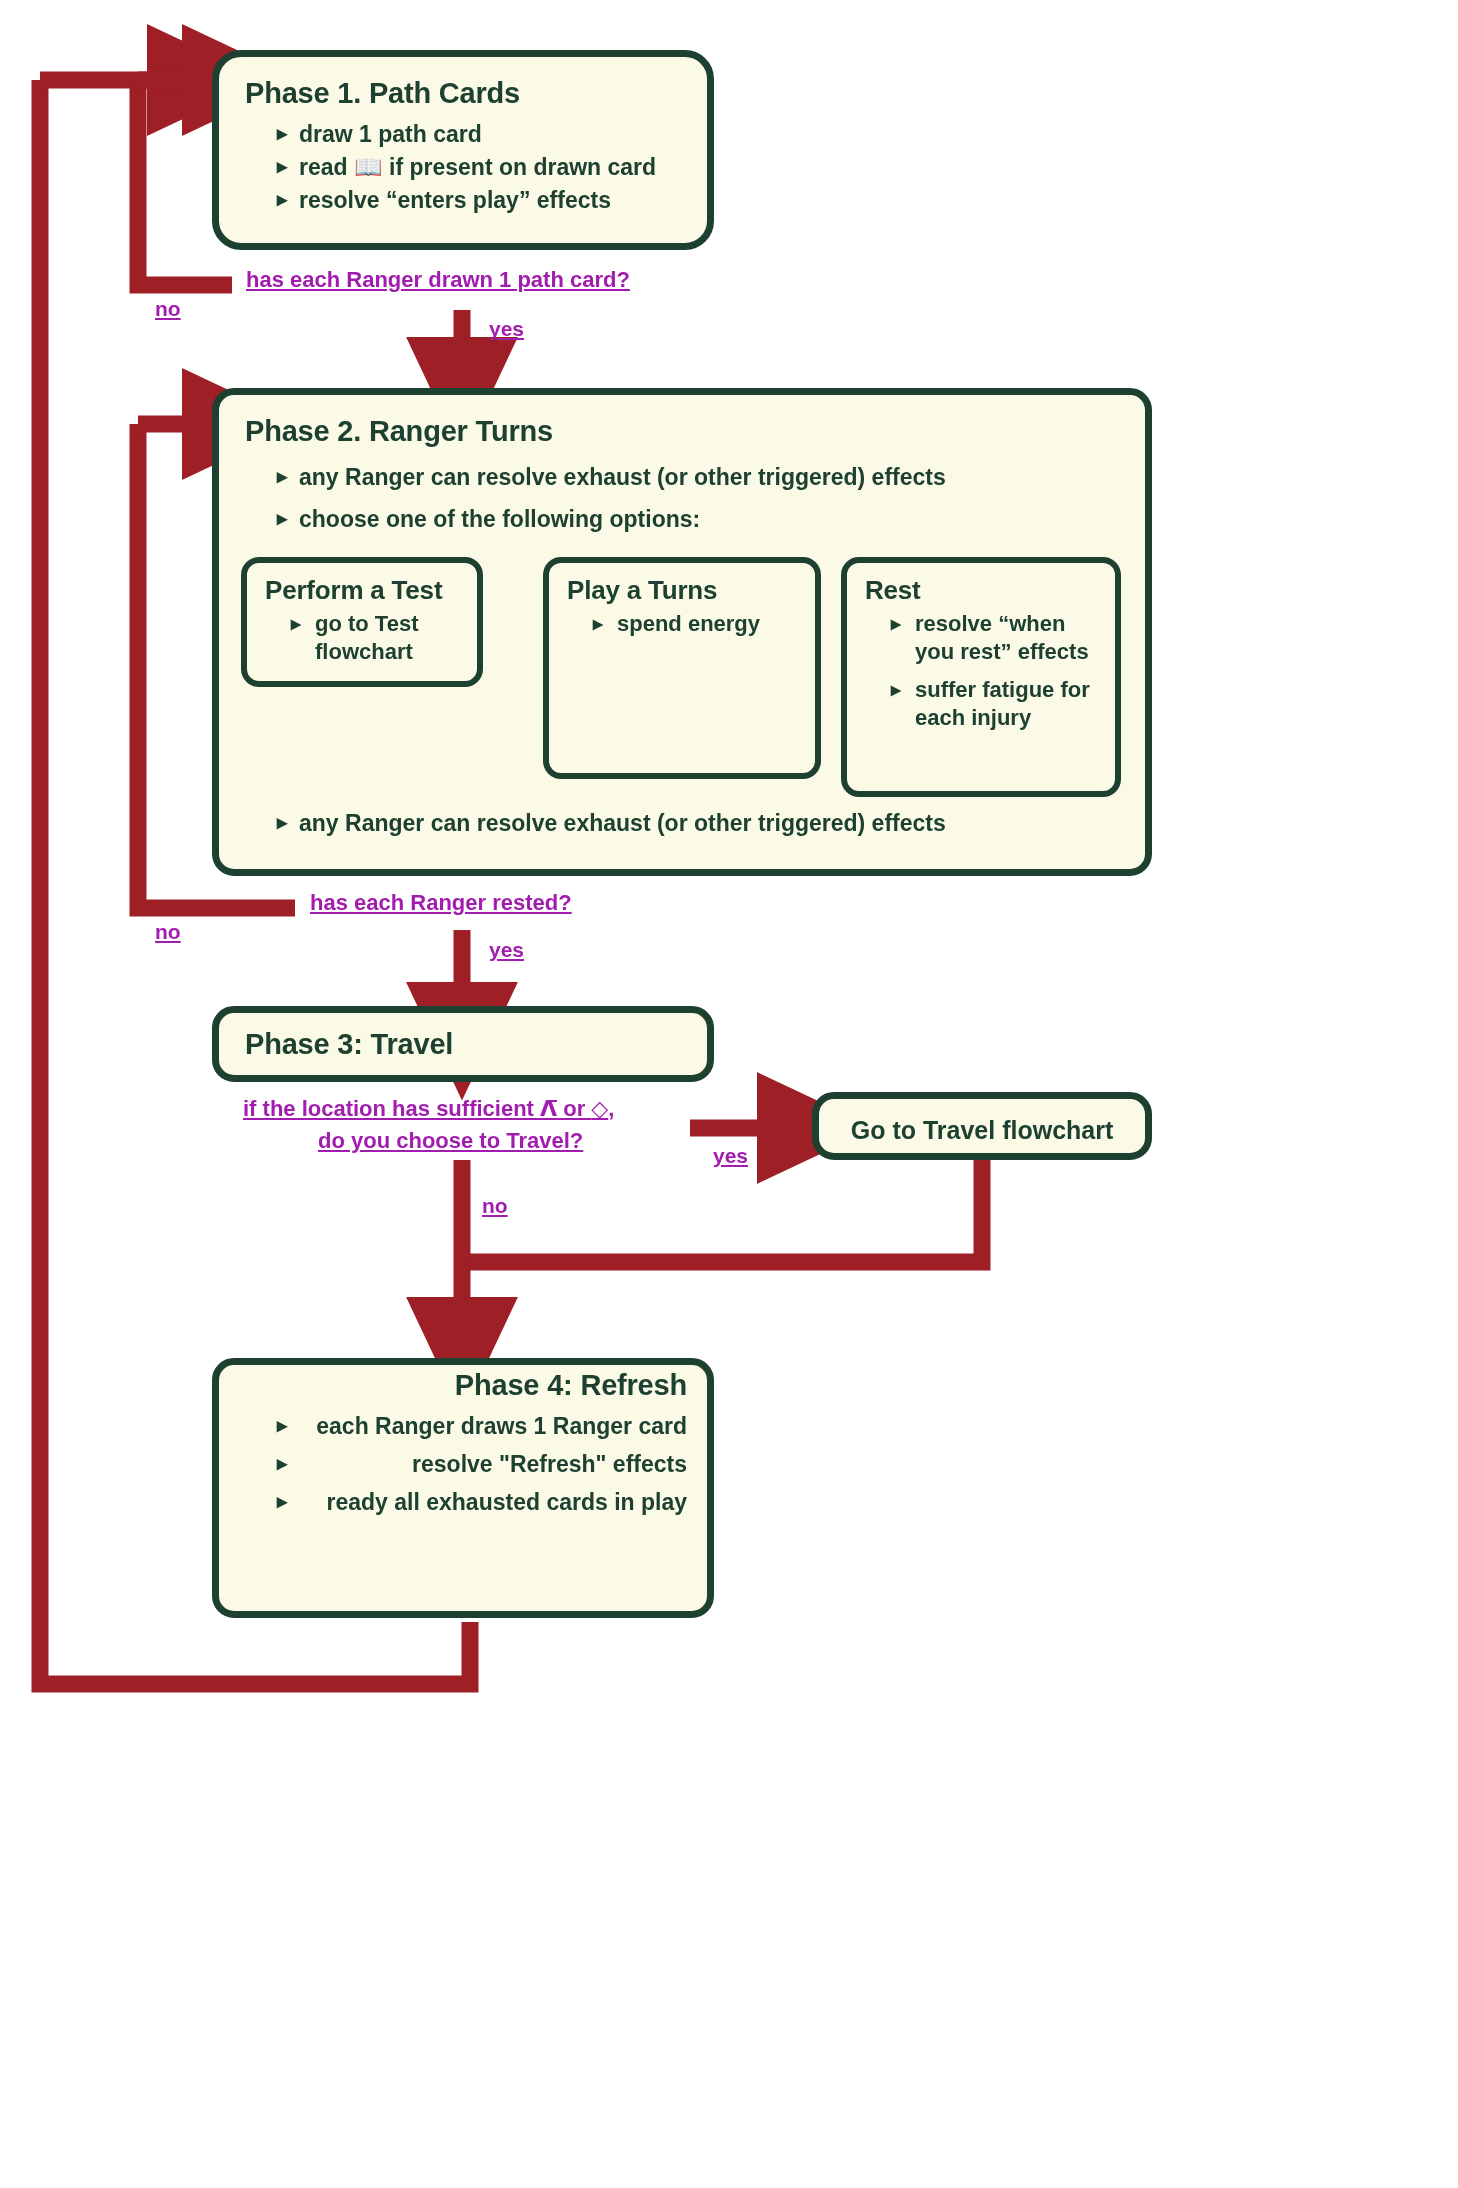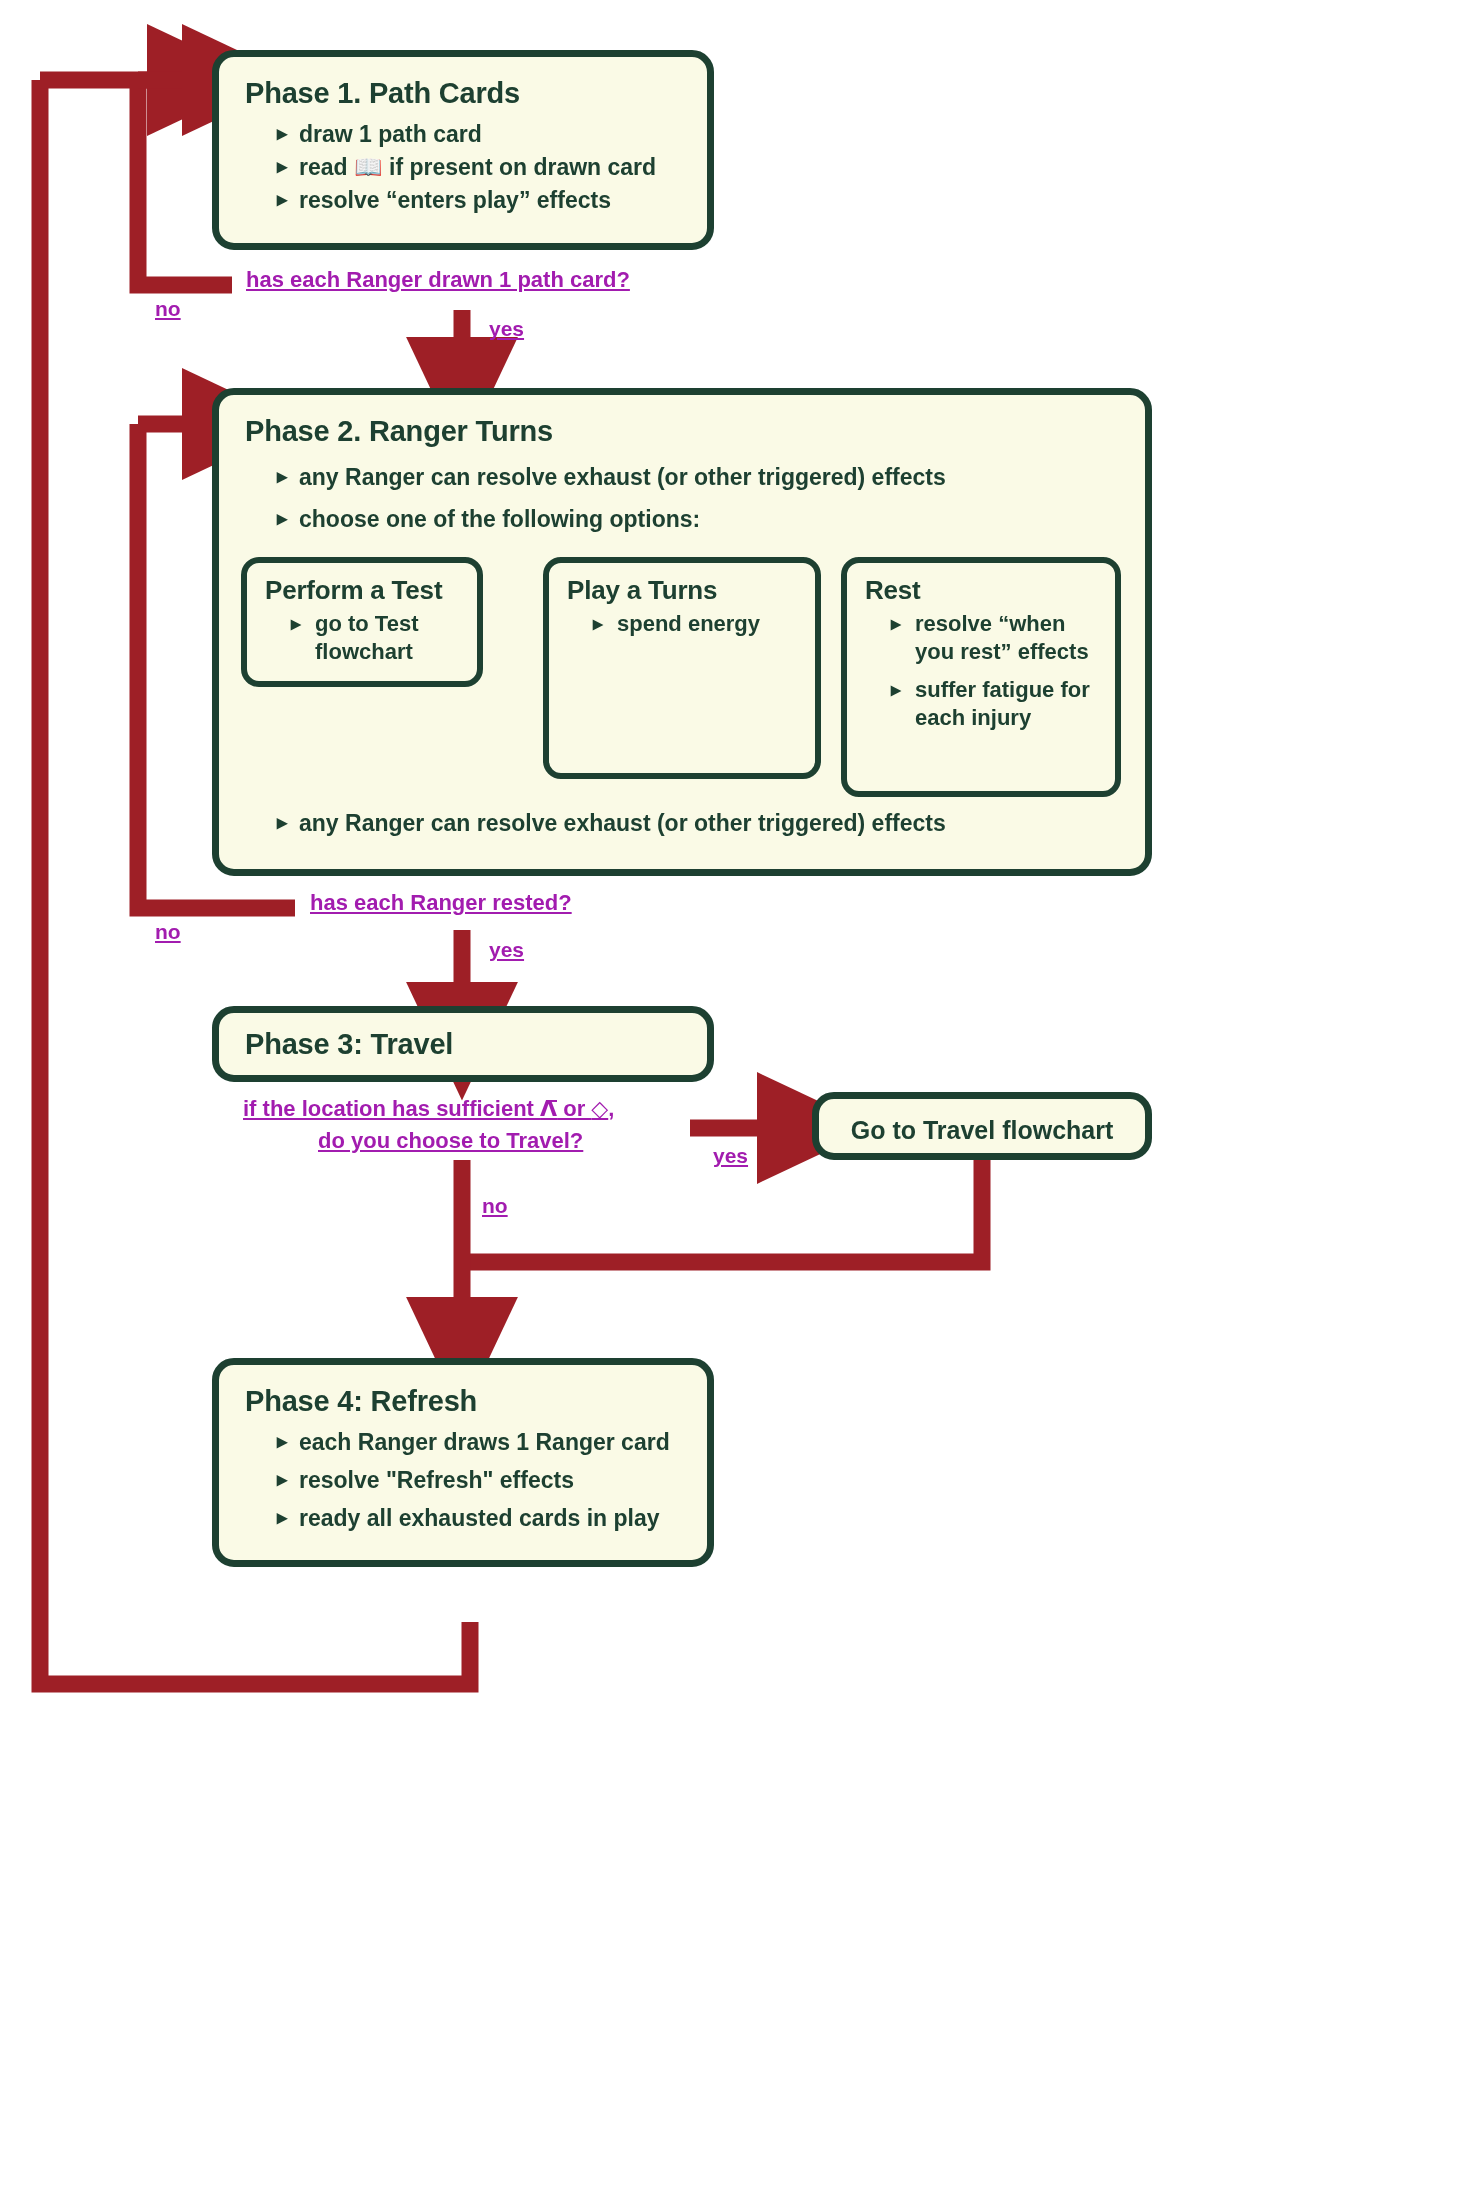--- a/index.html
+++ b/index.html
@@ -116,21 +116,21 @@
       <path d="M 462 930 L 462 985" marker-end="url(#arrowD)"></path>
 
       <path d="M 690 1128 L 760 1128" marker-end="url(#arrowR)"></path>
 
       <path d="M 982 1160 L 982 1262 L 462 1262"></path>
 
       <path d="M 462 1160 L 462 1300" marker-end="url(#arrowD)"></path>
     </g>
   </svg>
 
-  <div class="box" style="left:212px; top:50px; width:502px; height:200px; padding:16px 20px 14px 22px;">
+  <div class="box" style="left:212px; top:50px; width:502px; height:200px; padding:16px 20px 14px 22px;border-radius:29px;">
     <div class="box-title" style="font-size:29px; margin:4px 0 8px 4px;">Phase 1. Path Cards</div>
     <ul class="bullets" style="font-size:23px; line-height:33px; margin-left:32px;">
       <li>
         <span>draw 1 path card</span>
       </li>
       <li>
         <span>read </span><span class="bookglyph">📖</span><span> if present on drawn card</span>
       </li>
       <li>
         <span>resolve “enters play” effects</span>
@@ -202,21 +202,21 @@
     <span>if the location has sufficient </span><span class="sym">Λ̅</span><span> or </span><span class="sym">◇</span><span>,</span>
   </div>
   <div class="redlabel" style="left:318px; top:1128px; font-size:22px;">do you choose to Travel?</div>
   <div class="redlabel" style="left:713px; top:1144px; font-size:21px;">yes</div>
   <div class="redlabel" style="left:482px; top:1194px; font-size:21px;">no</div>
 
   <div class="box" style="left:812px; top:1092px; width:340px; height:68px; padding:0;">
     <div style="font-size:25px; font-weight:bold; text-align:center; margin-top:17px;">Go to Travel flowchart</div>
   </div>
 
-  <div class="box" style="left:212px; top:1358px; width:502px; height:209px; padding:16px 20px 14px 22px;">
+  <div class="box" style="left:212px; top:1358px; width:502px; height:260px; padding:0 20px 14px 22px;text-align:right;">
     <div class="box-title" style="font-size:29px; margin:4px 0 8px 4px;">Phase 4: Refresh</div>
     <ul class="bullets" style="font-size:23px; line-height:32px; margin-left:32px;">
       <li style="margin-bottom:6px;">
         <span>each Ranger draws 1 Ranger card</span>
       </li>
       <li style="margin-bottom:6px;">
         <span>resolve "Refresh"  effects</span>
       </li>
       <li>
         <span>ready all exhausted cards in play</span>

